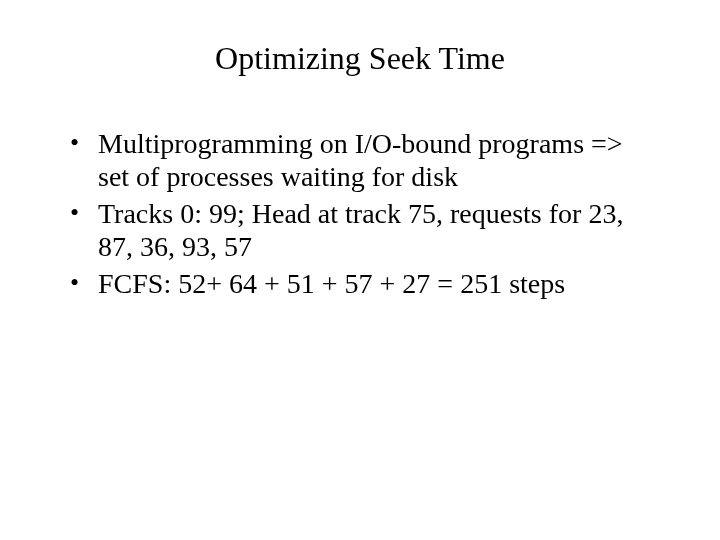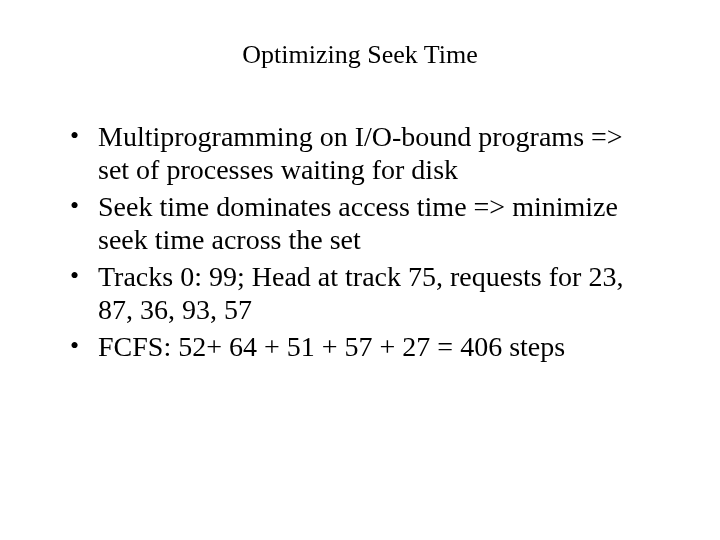--- a/index.html
+++ b/index.html
@@ -12,21 +12,21 @@
     color: #000000;
   }
   .slide {
     width: 720px;
     height: 540px;
     box-sizing: border-box;
     padding: 28px 60px 40px 60px;
   }
   .title {
     text-align: center;
-    font-size: 26px;
+    font-size: 32px;
     font-weight: normal;
     margin-top: 12px;
     margin-bottom: 50px;
     letter-spacing: 0px;
   }
   ul.body {
     list-style: none;
     padding: 0;
     margin: 0 0 0 10px;
     font-size: 28px;
@@ -46,17 +46,16 @@
     line-height: 1.2;
   }
 </style>
 </head>
 <body>
 
 <div class="slide">
   <div class="title">Optimizing Seek Time</div>
   <ul class="body">
     <li>Multiprogramming on I/O-bound programs =&gt; set of processes waiting for disk</li>
-    <li>Seek time dominates access time =&gt; minimize seek time across the set</li>
     <li>Tracks 0: 99; Head at track 75, requests for 23, 87, 36, 93, 57</li>
-    <li>FCFS: 52+ 64 + 51 + 57 + 27 = 406 steps</li>
+    <li>FCFS: 52+ 64 + 51 + 57 + 27 = 251 steps</li>
   </ul>
 </div>
 
 </body></html>

